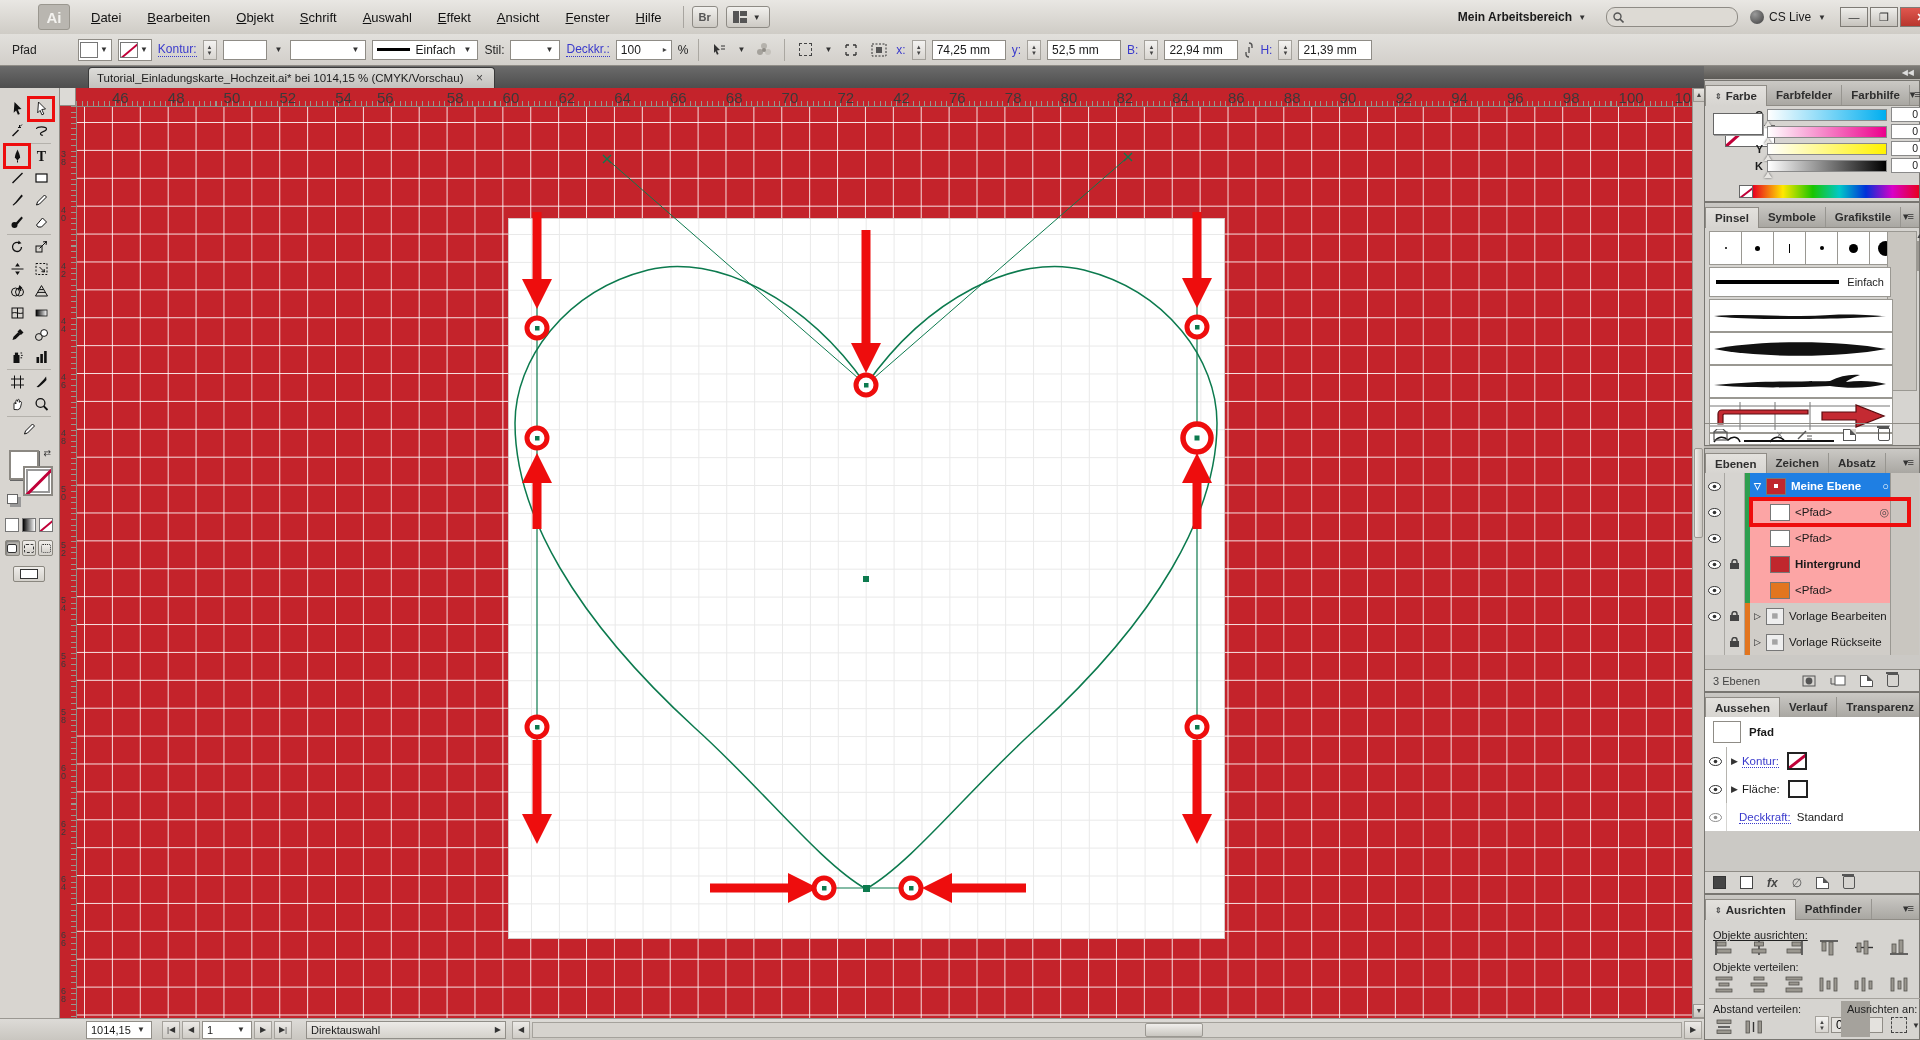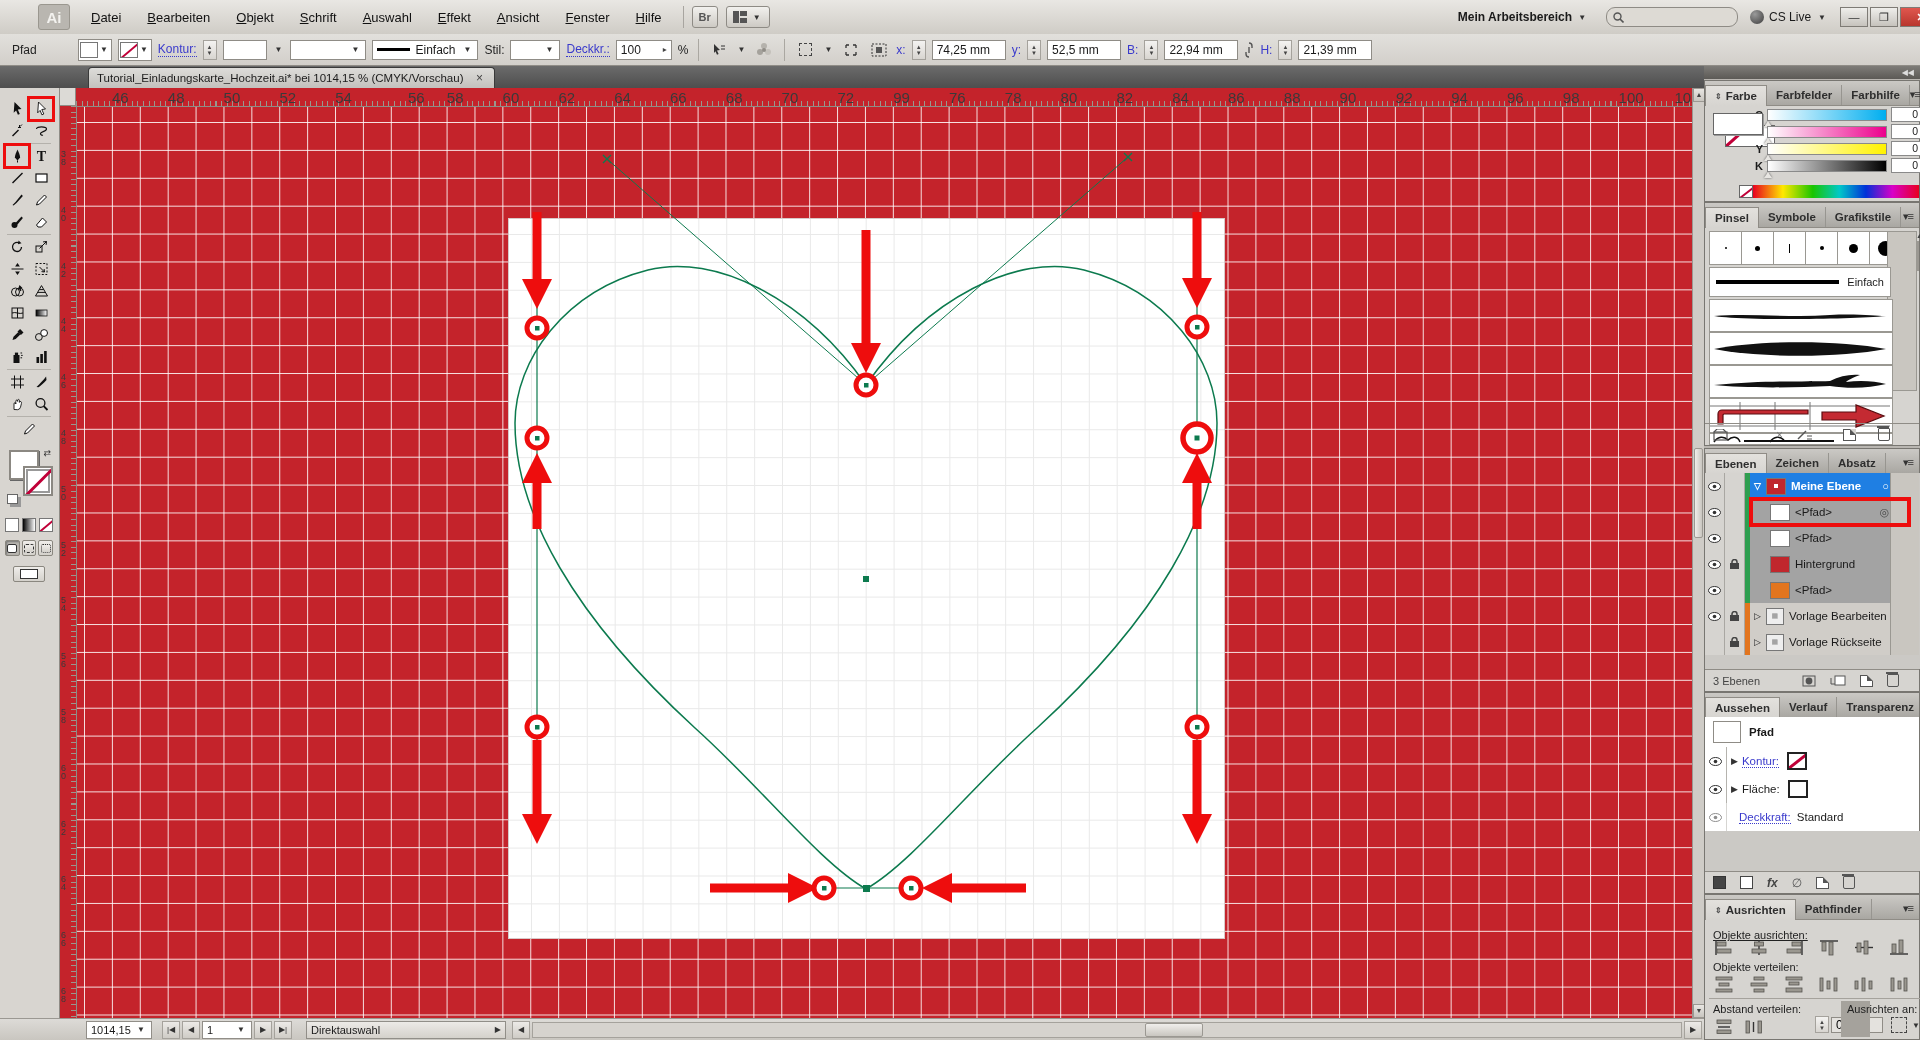--- a/index.html
+++ b/index.html
@@ -98,21 +98,21 @@
   .brushrow{position:absolute;left:4px;width:194px;background:#fff;border:1px solid #9a9892;display:flex;align-items:center;}
   .panel-iconbar{position:absolute;left:0;bottom:0;width:100%;height:22px;border-top:1px solid #8f8c86;display:flex;align-items:center;gap:14px;padding:0 8px;box-sizing:border-box;color:#444;}
   .trash-icon{width:10px;height:11px;border:1px solid #555;border-radius:1px 1px 2px 2px;position:relative;}
   .trash-icon::before{content:"";position:absolute;left:-2px;top:-3px;width:12px;height:2px;background:#555;}
   .page-icon{width:11px;height:10px;border:1px solid #555;background:#fff;position:relative;}
   .page-icon::after{content:"";position:absolute;right:-1px;top:-1px;border:3px solid #d6d4d0;border-left-color:#555;border-bottom-color:#555;width:0;height:0;}
   
   .lyr-row{position:absolute;left:0;width:204px;height:26px;display:flex;align-items:center;border-bottom:1px solid #a9a7a2;font-size:11.5px;}
   .lyr-edit{width:20px;height:26px;border-right:1px solid #a9a7a2;display:flex;align-items:center;justify-content:center;background:#d6d4d0;box-sizing:border-box;}
   .lyr-colorbar{width:5px;height:26px;}
-  .lyr-main{flex:1;height:26px;display:flex;align-items:center;gap:5px;padding-left:4px;position:relative;background:#a3a3a3;}
+  .lyr-main{flex:1;height:26px;display:flex;align-items:center;gap:5px;padding-left:4px;position:relative;background:#fca5a5;}
   .lyr-thumb{width:20px;height:17px;border:1px solid #777;background:#fff;box-sizing:border-box;}
   .lyr-target{margin-left:auto;margin-right:4px;font-size:11px;color:#444;}
   .tpl-thumb{width:16px;height:15px;border:1px solid #777;background:#eee;display:flex;align-items:center;justify-content:center;font-size:7px;color:#888;}
   
   .ausn-row{position:absolute;left:0;width:204px;height:28px;display:flex;align-items:center;border-bottom:1px solid #b5b3ae;font-size:11.5px;}
   .ausn-eye{width:22px;height:28px;border-right:1px solid #b5b3ae;display:flex;align-items:center;justify-content:center;box-sizing:border-box;}
   .link-dotted{color:#3a3acc;border-bottom:1px dotted #3a3acc;}
   .mini-swatch{width:16px;height:14px;border:2px solid #222;background:#fff;position:relative;overflow:hidden;}
   .mini-swatch.none::after{content:"";position:absolute;left:-4px;top:4px;width:30px;height:2.5px;background:#c00038;transform:rotate(-38deg);}
   
@@ -583,30 +583,30 @@
         </g>
       </g>
     </svg>
 
     <div id="hruler">
         <span class="hnum" style="left: 36px;">46</span>
         <span class="hnum" style="left: 91.8px;">48</span>
         <span class="hnum" style="left: 147.6px;">50</span>
         <span class="hnum" style="left: 203.4px;">52</span>
         <span class="hnum" style="left: 259.2px;">54</span>
-        <span class="hnum" style="left: 332px;">56</span>
+        <span class="hnum" style="left: 301px;">56</span>
         <span class="hnum" style="left: 370.8px;">58</span>
         <span class="hnum" style="left: 426.6px;">60</span>
         <span class="hnum" style="left: 482.4px;">62</span>
         <span class="hnum" style="left: 538.2px;">64</span>
         <span class="hnum" style="left: 594px;">66</span>
         <span class="hnum" style="left: 649.8px;">68</span>
         <span class="hnum" style="left: 705.6px;">70</span>
         <span class="hnum" style="left: 761.4px;">72</span>
-        <span class="hnum" style="left: 817.2px;">99</span>
+        <span class="hnum" style="left: 817.2px;">42</span>
         <span class="hnum" style="left: 873px;">76</span>
         <span class="hnum" style="left: 928.8px;">78</span>
         <span class="hnum" style="left: 984.6px;">80</span>
         <span class="hnum" style="left: 1040.4px;">82</span>
         <span class="hnum" style="left: 1096.2px;">84</span>
         <span class="hnum" style="left: 1152px;">86</span>
         <span class="hnum" style="left: 1207.8px;">88</span>
         <span class="hnum" style="left: 1263.6px;">90</span>
         <span class="hnum" style="left: 1319.4px; font-style: italic;">92</span>
         <span class="hnum" style="left: 1375.2px;">94</span>
@@ -876,21 +876,21 @@
               </svg>
             </span>
             <span class="lyr-edit"></span>
             <span class="lyr-colorbar" style="background:#2e9e4f;"></span>
             <span class="lyr-main" style="">
               <span class="lyr-thumb" style="margin-left:16px;background:#ffffff;position:relative;"></span>
               <span>&lt;Pfad&gt;</span>
               <span class="lyr-target" style="">○</span>
             </span>
           </div>
-          <div class="lyr-row" style="top: 78px;">
+          <div class="lyr-row" style="top: 78px; font-weight: bold;">
             <span class="lyr-edit">
               <svg width="13" height="9">
                 <ellipse cx="6.5" cy="4.5" rx="6" ry="4" fill="#fff" stroke="#333"></ellipse>
                 <circle cx="6.5" cy="4.5" r="1.8" fill="#333"></circle>
               </svg>
             </span>
             <span class="lyr-edit">
               <svg width="9" height="10">
                 <rect y="4" width="9" height="6" fill="#444"></rect>
                 <path d="M2,4 v-1 a2.5,2.5 0 0 1 5,0 v1" fill="none" stroke="#444" stroke-width="1.5"></path>

